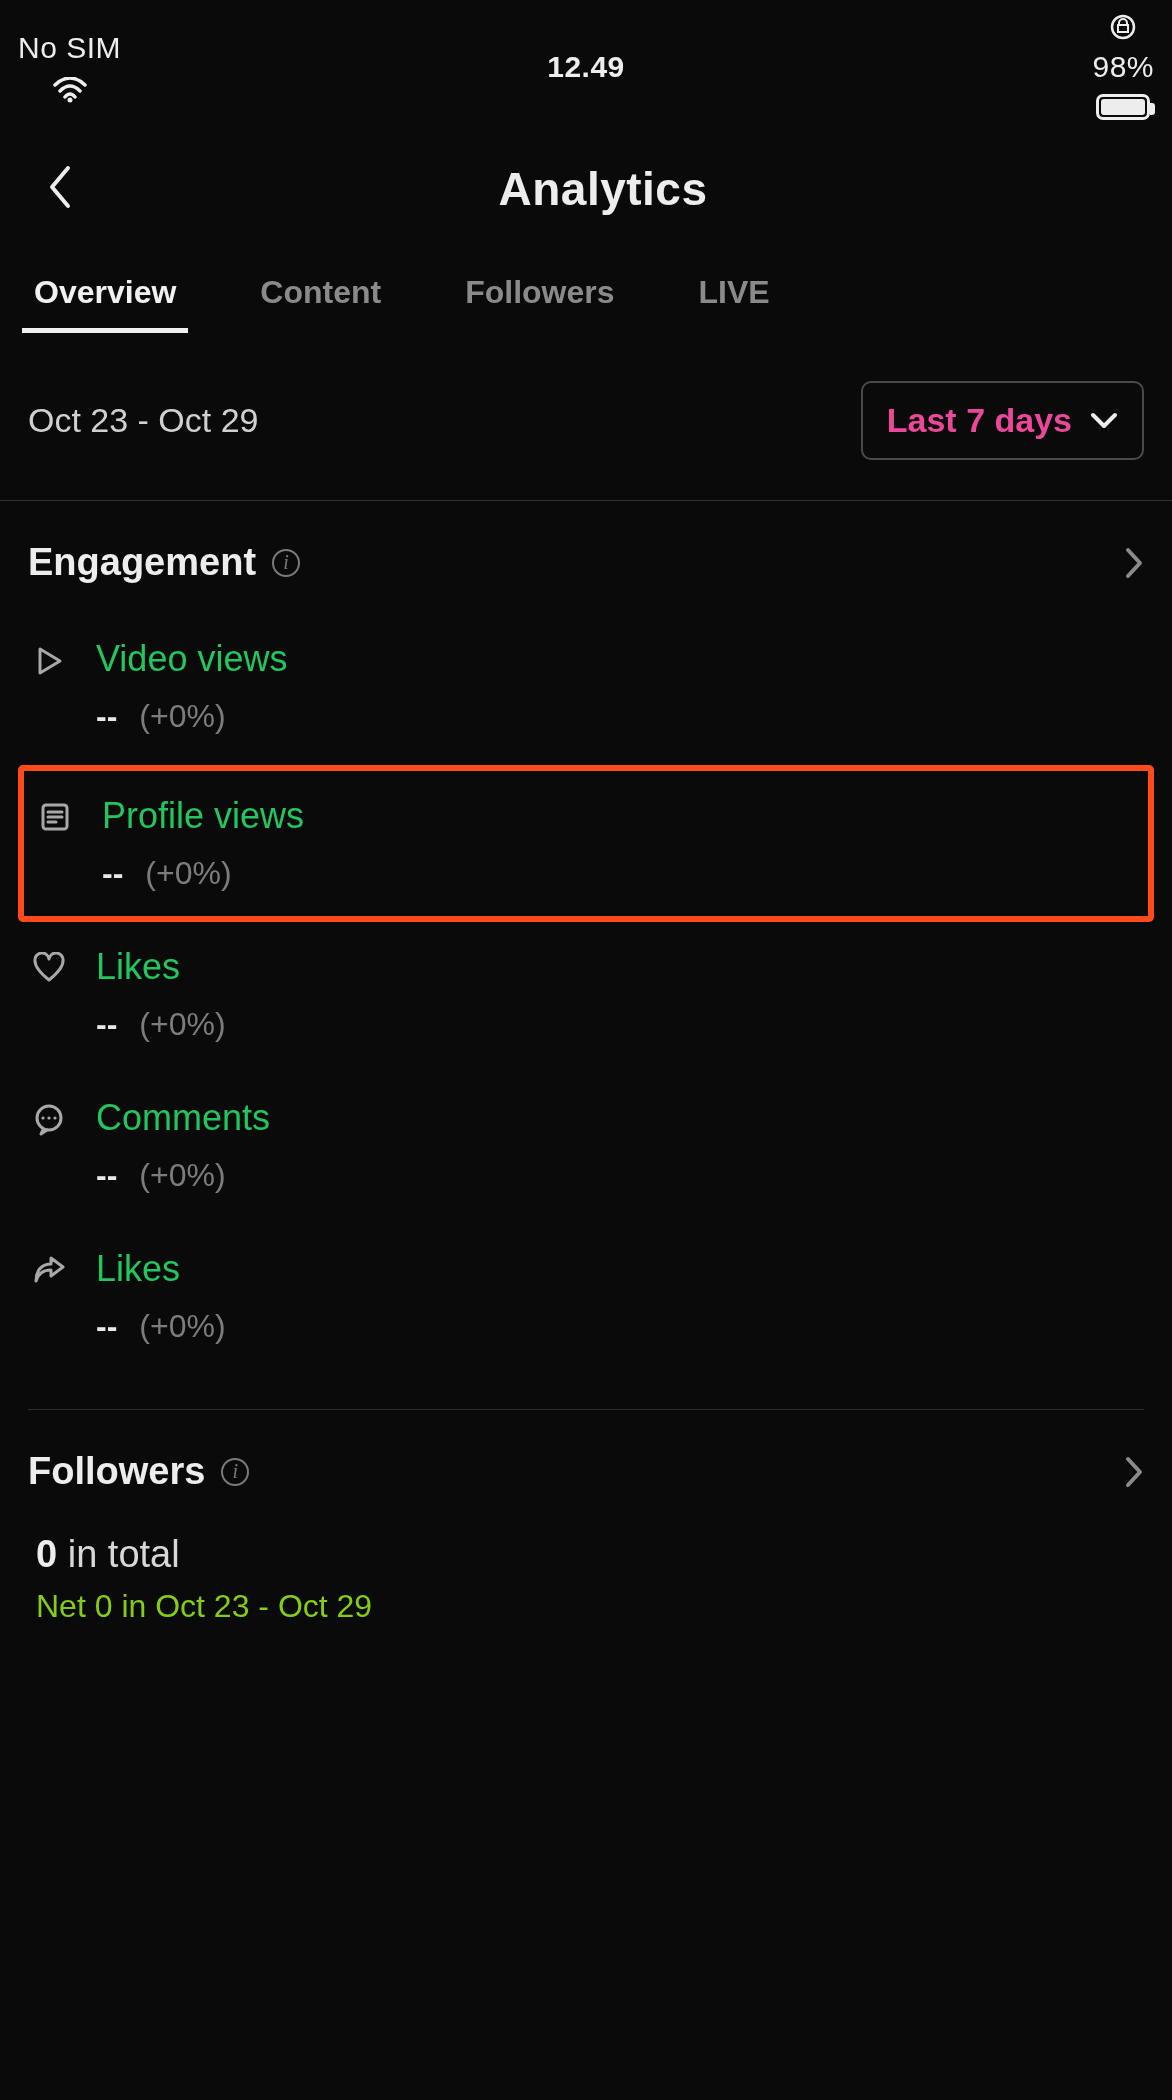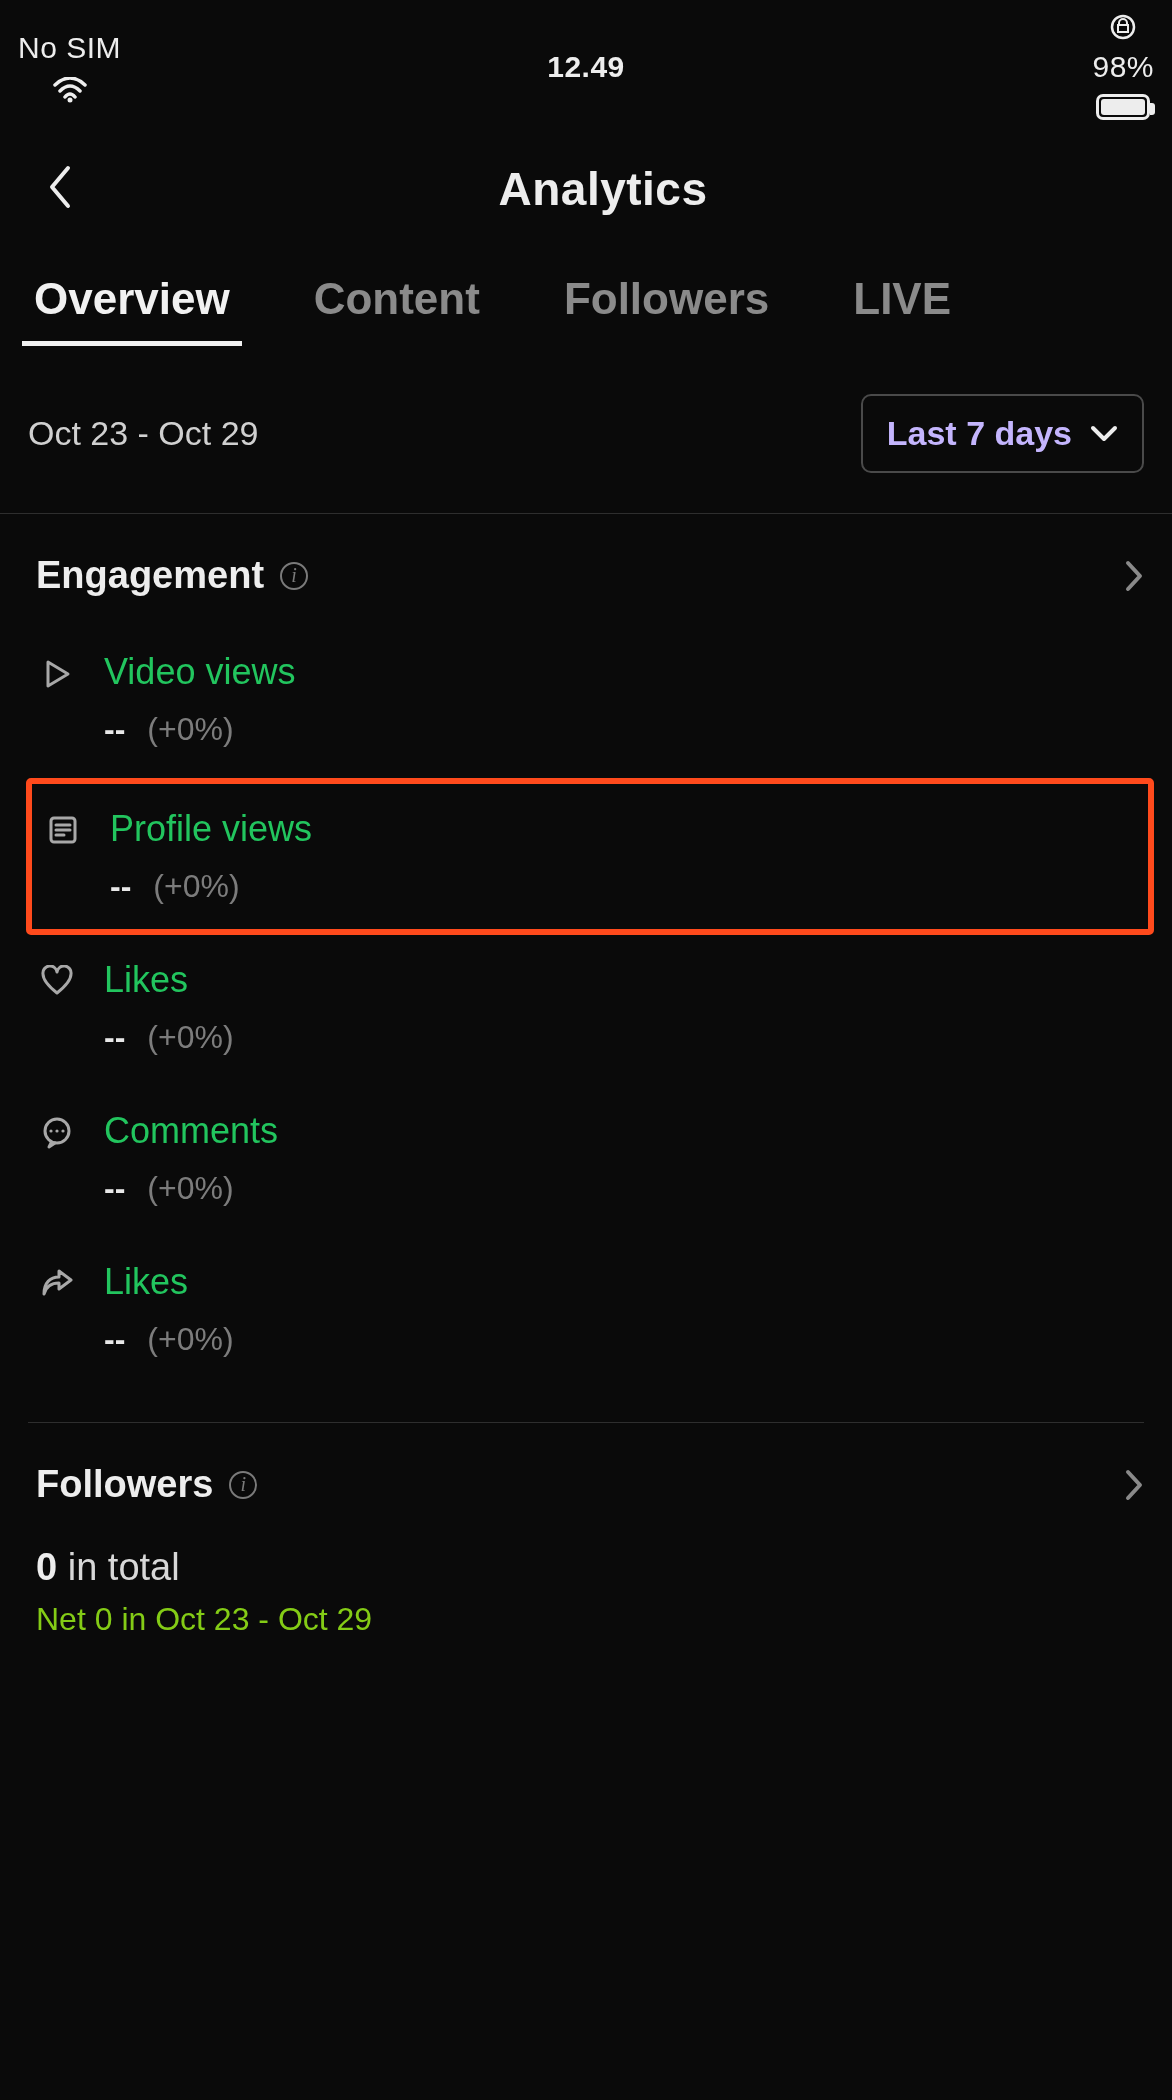--- a/index.html
+++ b/index.html
@@ -36,40 +36,40 @@
     padding: 32px 4px 40px 20px;
     margin-left: 18px;
   }
   .back-btn { position:absolute; left:28px; top:34px; }
   .page-title { font-size:46px; font-weight:700; letter-spacing:0.5px; }
 
   
   .tabs {
     display:flex; padding: 0 28px; gap: 72px; border-bottom: none;
   }
-  .tab { font-size:44px; font-weight:600; color:#8a8a8a; padding: 18px 6px 22px 6px; position:relative; }
+  .tab { font-size:32px; font-weight:600; color:#8a8a8a; padding: 18px 6px 22px 6px; position:relative; }
   .tab.active { color:#f1f1f1; }
   .tab.active::after {
     content:""; position:absolute; left:-6px; right:-6px; bottom:0; height:5px; background:#f1f1f1;
   }
 
   
   .filter-row {
     display:flex; align-items:center; justify-content:space-between;
     padding: 48px 28px 40px 28px;
     border-bottom:1px solid #2e2e2e;
   }
   .date-range { font-size:34px; color:#d0d0d0; }
   .range-btn {
     border:2px solid #4a4a4a; border-radius:10px; padding:18px 24px;
-    display:flex; align-items:center; gap:18px; font-size:34px; font-weight:600; color:#c4b5fd;
-  }
-
-  
-  .section { padding: 40px 28px 0 28px; margin-left: 8px; }
+    display:flex; align-items:center; gap:18px; font-size:34px; font-weight:600; color:#ec4899;
+  }
+
+  
+  .section { padding: 40px 28px 0 28px; }
   .section-head {
     display:flex; align-items:center; justify-content:space-between;
   }
   .section-title-wrap { display:flex; align-items:center; gap:16px; }
   .section-title { font-size:38px; font-weight:700; color:#ededed; }
   .info-circle {
     width:28px; height:28px; border:2.5px solid #7a7a7a; border-radius:50%;
     display:flex; align-items:center; justify-content:center; color:#7a7a7a;
     font-size:20px; font-family:Georgia,serif; font-style:italic;
   }

